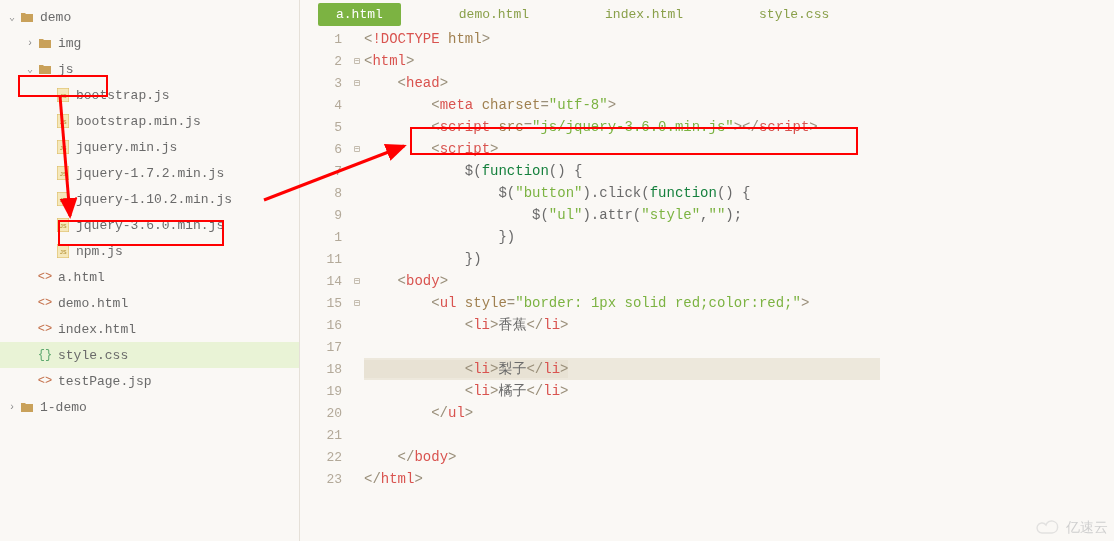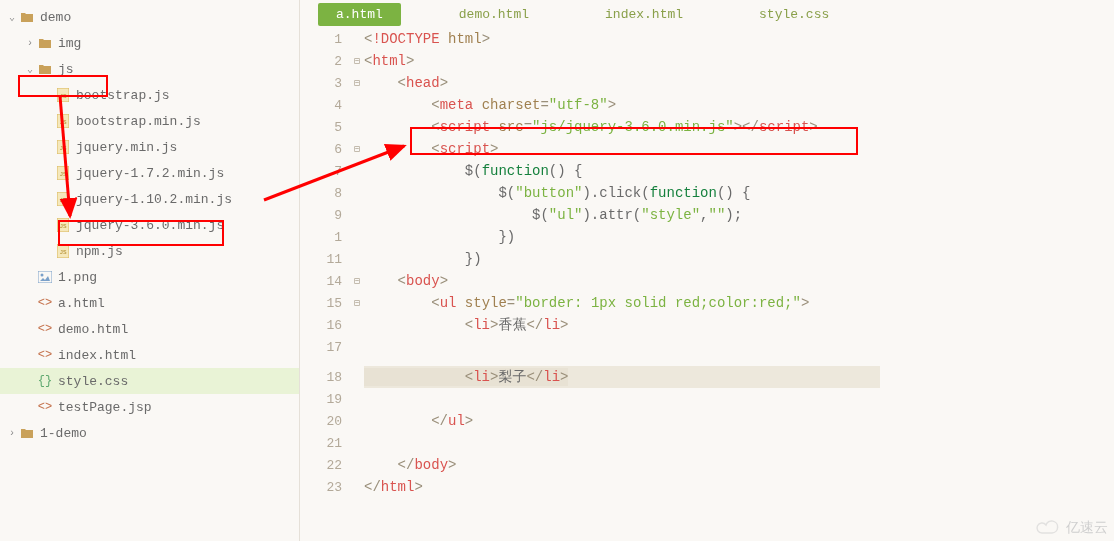--- a/index.html
+++ b/index.html
@@ -104,21 +104,20 @@
     font-size: 14px;
     color: #6a6a6a;
   }
   .p-angle { color: #9a8f7a; }
   .p-tag { color: #d9534f; }
   .p-attr { color: #a08050; }
   .p-str { color: #7cb342; }
   .p-fn { color: #15803d; }
   .line.hl {
     background: linear-gradient(to right, transparent 64px, #ede8dc 64px, #ede8dc 580px, transparent 580px);
-    margin-top: 8px;
   }
   .line.hl .code { background: #e8e2d4; text-align: right; }
   .red-arrow {
     position: absolute;
     pointer-events: none;
   }
   .watermark {
     position: absolute;
     right: 6px;
     bottom: 4px;
@@ -227,31 +226,20 @@
         <span class="icon jsfile">
           <svg width="12" height="14" viewBox="0 0 12 14">
             <rect width="12" height="14" rx="1" fill="#f5e8bb" stroke="#d9b65a"></rect>
             <text x="6" y="10" font-size="6" text-anchor="middle" fill="#b08a2a">JS</text>
           </svg>
         </span>
         <span>npm.js</span>
       </div>
       <div class="tree-item pad1">
         <span class="chevron"></span>
-        <span class="icon img">
-          <svg width="14" height="12" viewBox="0 0 14 12">
-            <rect width="14" height="12" rx="1" fill="none" stroke="#7aa0c9"></rect>
-            <circle cx="4" cy="4" r="1.5" fill="#7aa0c9"></circle>
-            <path d="M2 10l3-3 2 2 3-4 2 5z" fill="#7aa0c9"></path>
-          </svg>
-        </span>
-        <span>1.png</span>
-      </div>
-      <div class="tree-item pad1">
-        <span class="chevron"></span>
         <span class="icon html">
           <span style="color:#c4704a;font-size:12px">&lt;&gt;</span>
         </span>
         <span>a.html</span>
       </div>
       <div class="tree-item pad1">
         <span class="chevron"></span>
         <span class="icon html">
           <span style="color:#c4704a;font-size:12px">&lt;&gt;</span>
         </span>
@@ -371,20 +359,21 @@
           <span class="fold"></span>
         </div>
         <div class="line hl">
           <span class="gutter">18</span>
           <span class="fold"></span>
           <span class="code"><span class="p-angle">            &lt;</span><span class="p-tag">li</span><span class="p-angle">&gt;</span><span>梨子</span><span class="p-angle">&lt;/</span><span class="p-tag">li</span><span class="p-angle">&gt;</span></span>
         </div>
         <div class="line">
           <span class="gutter">19</span>
           <span class="fold"></span>
+          <span class="code"><span class="p-angle">            &lt;</span><span class="p-tag">li</span><span class="p-angle">&gt;</span><span>橘子</span><span class="p-angle">&lt;/</span><span class="p-tag">li</span><span class="p-angle">&gt;</span></span>
         </div>
         <div class="line">
           <span class="gutter">20</span>
           <span class="fold"></span>
           <span class="code"><span class="p-angle">        &lt;/</span><span class="p-tag">ul</span><span class="p-angle">&gt;</span></span>
         </div>
         <div class="line">
           <span class="gutter">21</span>
           <span class="fold"></span>
         </div>

